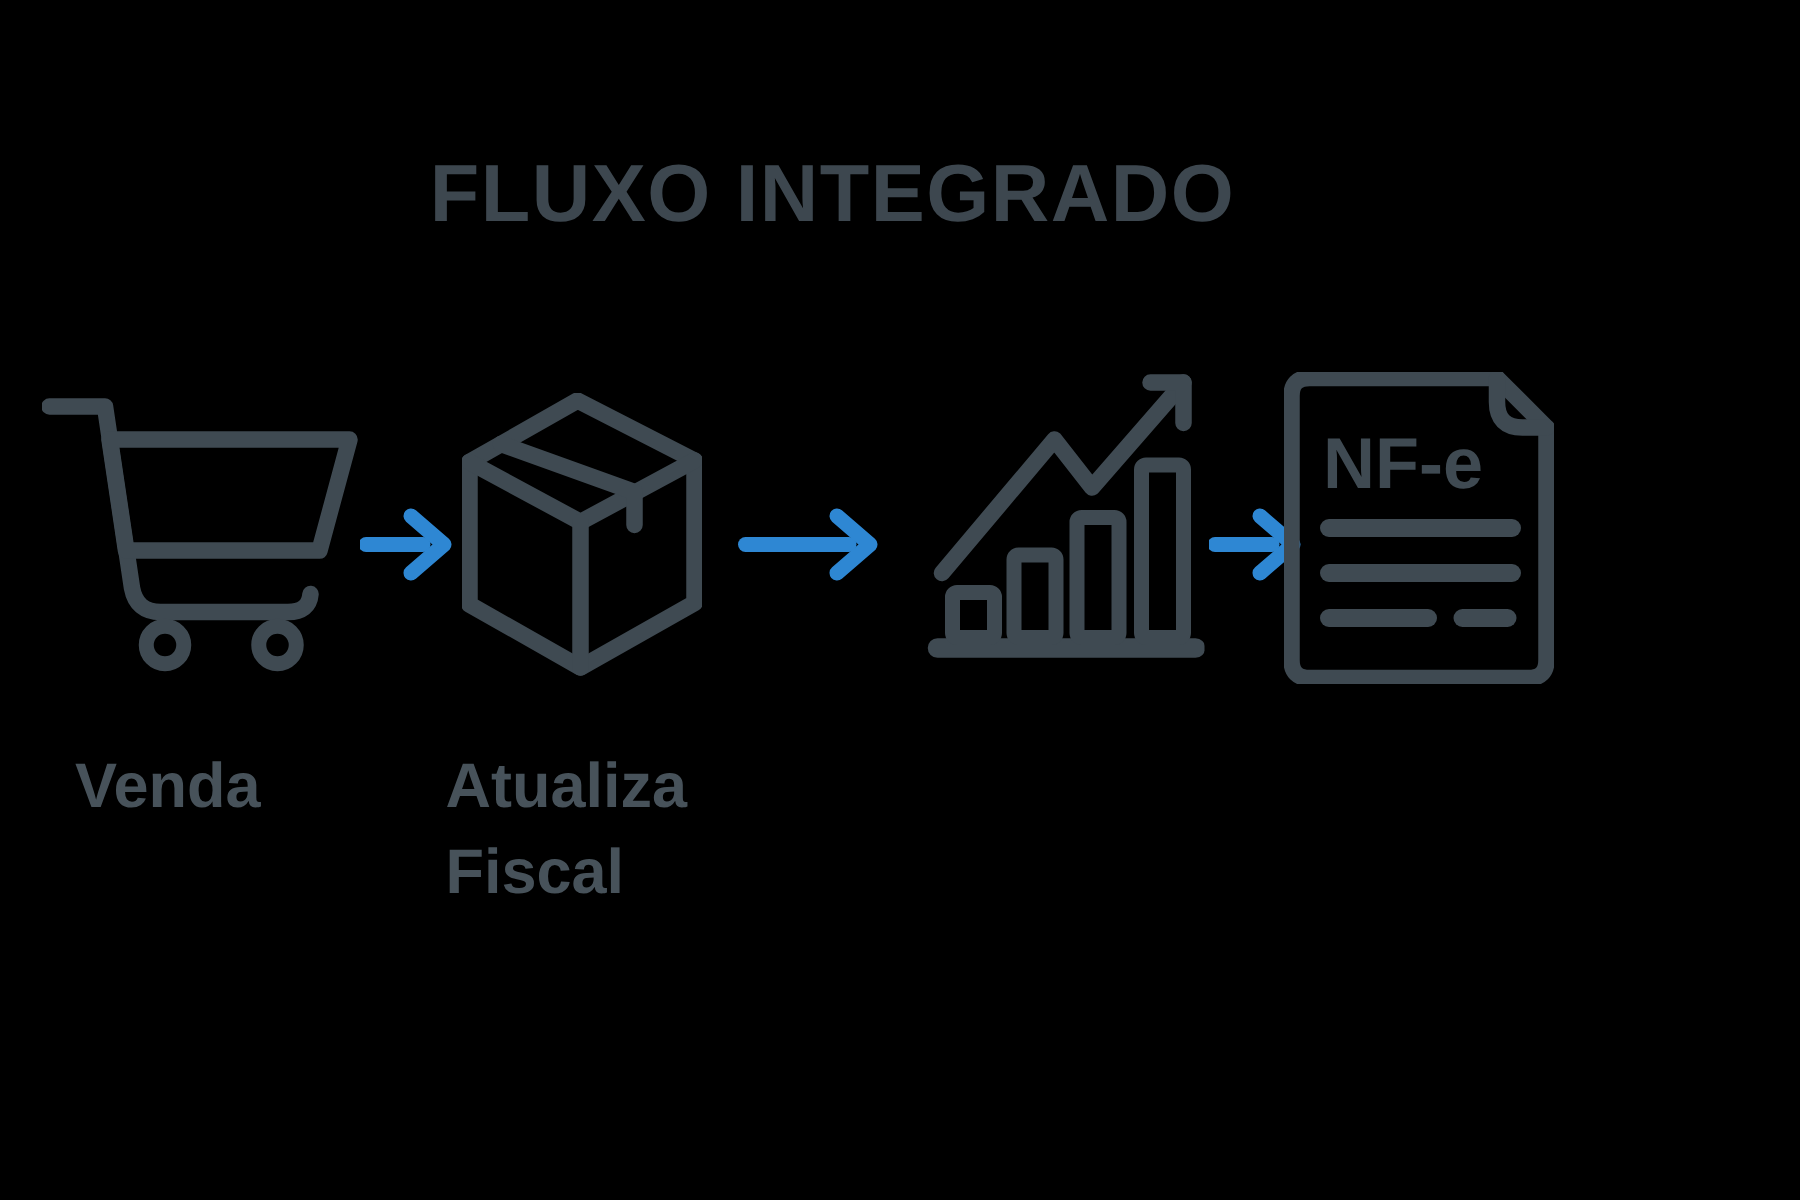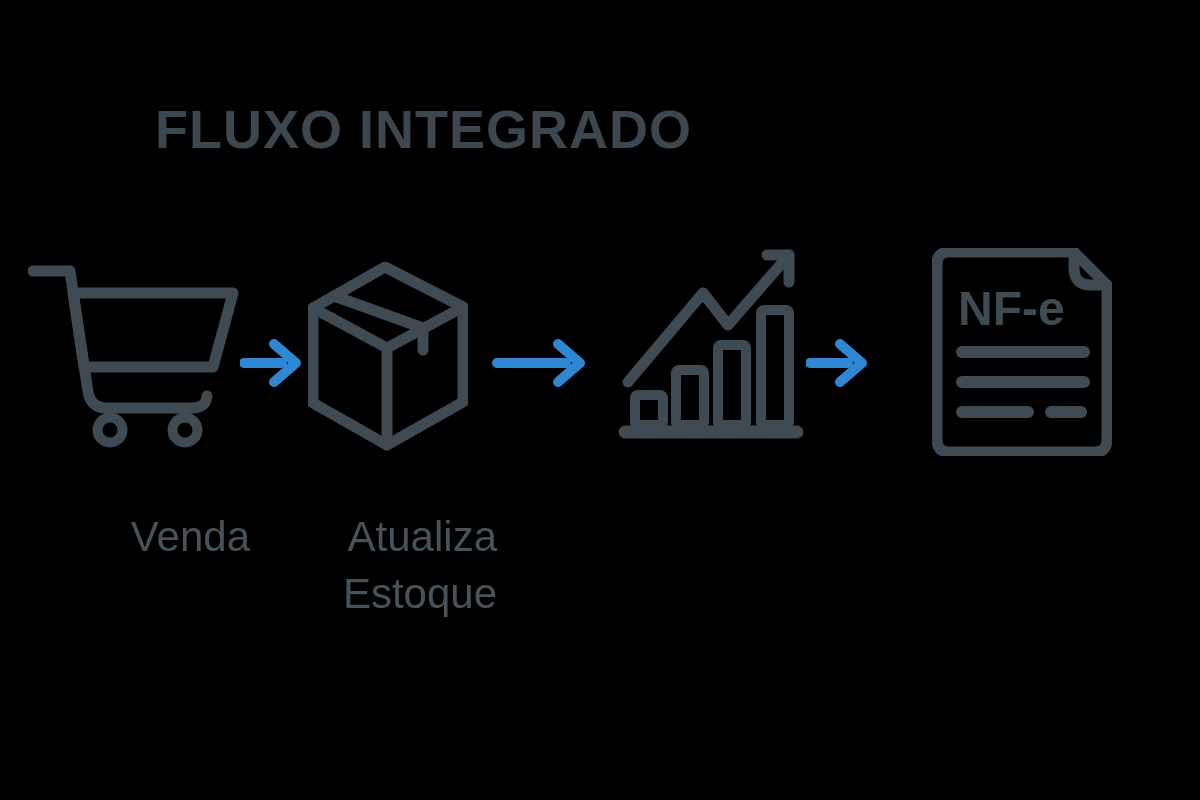--- a/index.html
+++ b/index.html
@@ -19,21 +19,21 @@
     position: relative;
     width: 1200px;
     height: 800px;
     background: var(--background);
   }
   .diagram-title {
     position: absolute;
     top: 98px;
     left: 155px;
     width: 800px;
-    text-align: left;
+    text-align: center;
     font-size: 54px;
     font-weight: 800;
     letter-spacing: 1px;
     color: var(--title);
     white-space: nowrap;
   }
   .icon-box { position: absolute; }
   .icon-box svg { display: block; width: 100%; height: 100%; }
   .stroke {
     stroke: var(--icon);
@@ -49,39 +49,39 @@
   }
   .svg-label {
     fill: var(--icon);
     font-family: "Liberation Sans", sans-serif;
     font-weight: 700;
     font-size: 48px;
     letter-spacing: 0px;
   }
   .step-label {
     position: absolute;
-    top: 508px;
-    text-align: right;
+    top: 495px;
+    text-align: left;
     font-size: 42px;
-    font-weight: 400;
+    font-weight: 700;
     line-height: 57px;
     color: var(--text);
   }
   .step-label.l-venda    { left: 50px;  width: 200px; }
   .step-label.l-estoque  { left: 297px; width: 200px; }
   .step-label.l-financ   { left: 578px; width: 260px; }
   .step-label.l-fiscal   { left: 867px; width: 200px; }
 
   .pos-cart   { left: 28px;  top: 260px; width: 215px; height: 195px; }
   .pos-arrow1 { left: 240px; top: 337px; width: 64px;  height: 52px; }
   .pos-box    { left: 308px; top: 262px; width: 160px; height: 190px; }
   .pos-arrow2 { left: 492px; top: 337px; width: 96px;  height: 52px; }
   .pos-chart  { left: 618px; top: 248px; width: 185px; height: 195px; }
   .pos-arrow3 { left: 806px; top: 337px; width: 64px;  height: 52px; }
-  .pos-doc    { left: 932px; top: 248px; width: 180px; height: 208px; }
+  .pos-doc    { left: 856px; top: 248px; width: 180px; height: 208px; }
 </style>
 </head>
 <body>
 
 <div class="canvas">
 
   <div class="diagram-title">FLUXO INTEGRADO</div>
 
   <div class="icon-box pos-cart">
     <svg viewBox="0 0 215 195" xmlns="http://www.w3.org/2000/svg">
@@ -140,15 +140,15 @@
       <path class="stroke" stroke-width="11" d="M142 4 V20 Q142 37 159 37 H175"></path>
       <text class="svg-label" x="26" y="77">NF-e</text>
       <path class="stroke" stroke-width="12" d="M30 104 H152"></path>
       <path class="stroke" stroke-width="12" d="M30 134 H152"></path>
       <path class="stroke" stroke-width="12" d="M30 164 H96"></path>
       <path class="stroke" stroke-width="12" d="M119 164 H149"></path>
     </svg>
   </div>
 
   <div class="step-label l-venda">Venda</div>
-  <div class="step-label l-estoque">Atualiza Estoque</div>
+  <div class="step-label l-estoque">Atualiza Fiscal</div>
 
 </div>
 
 </body></html>

